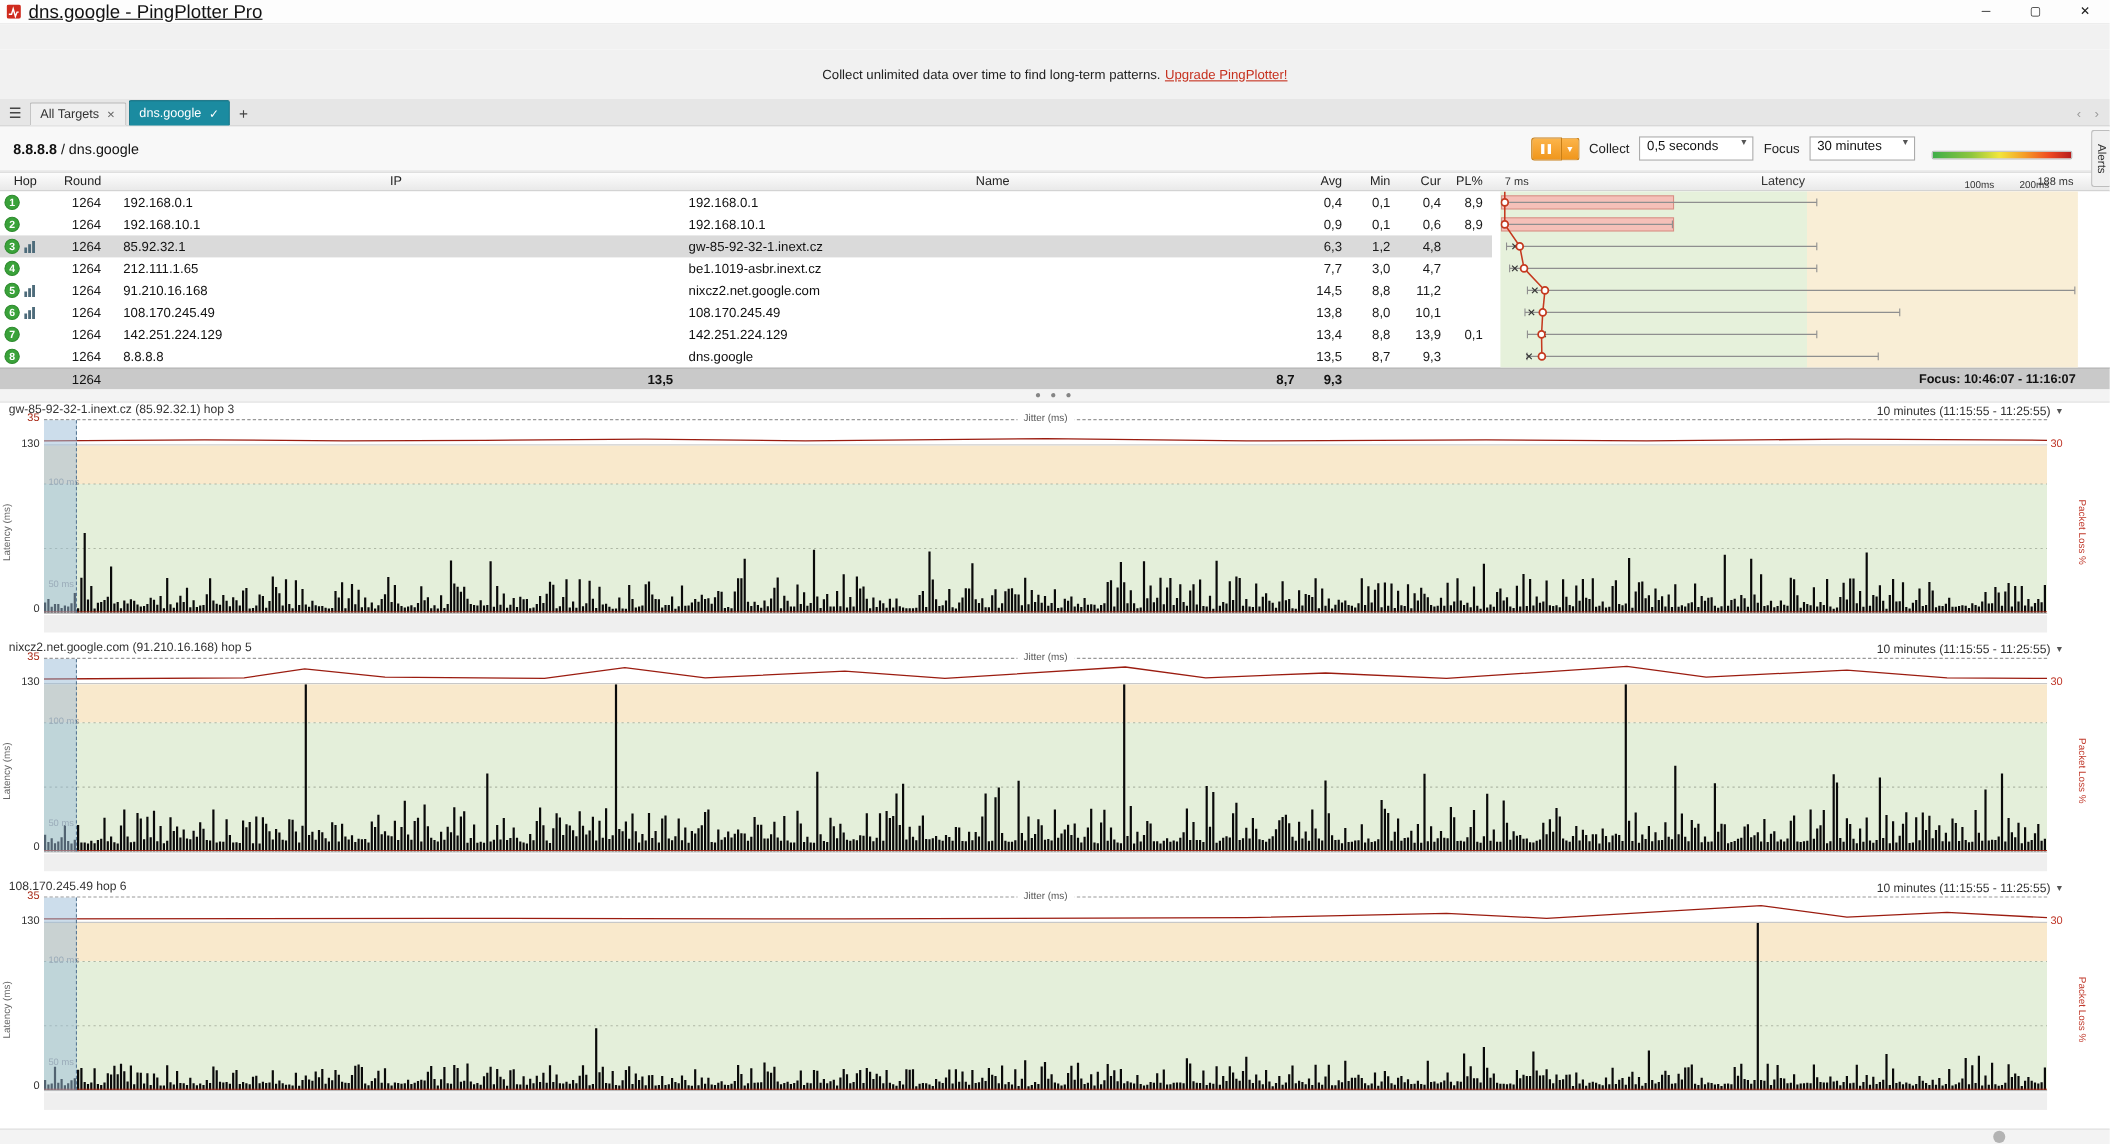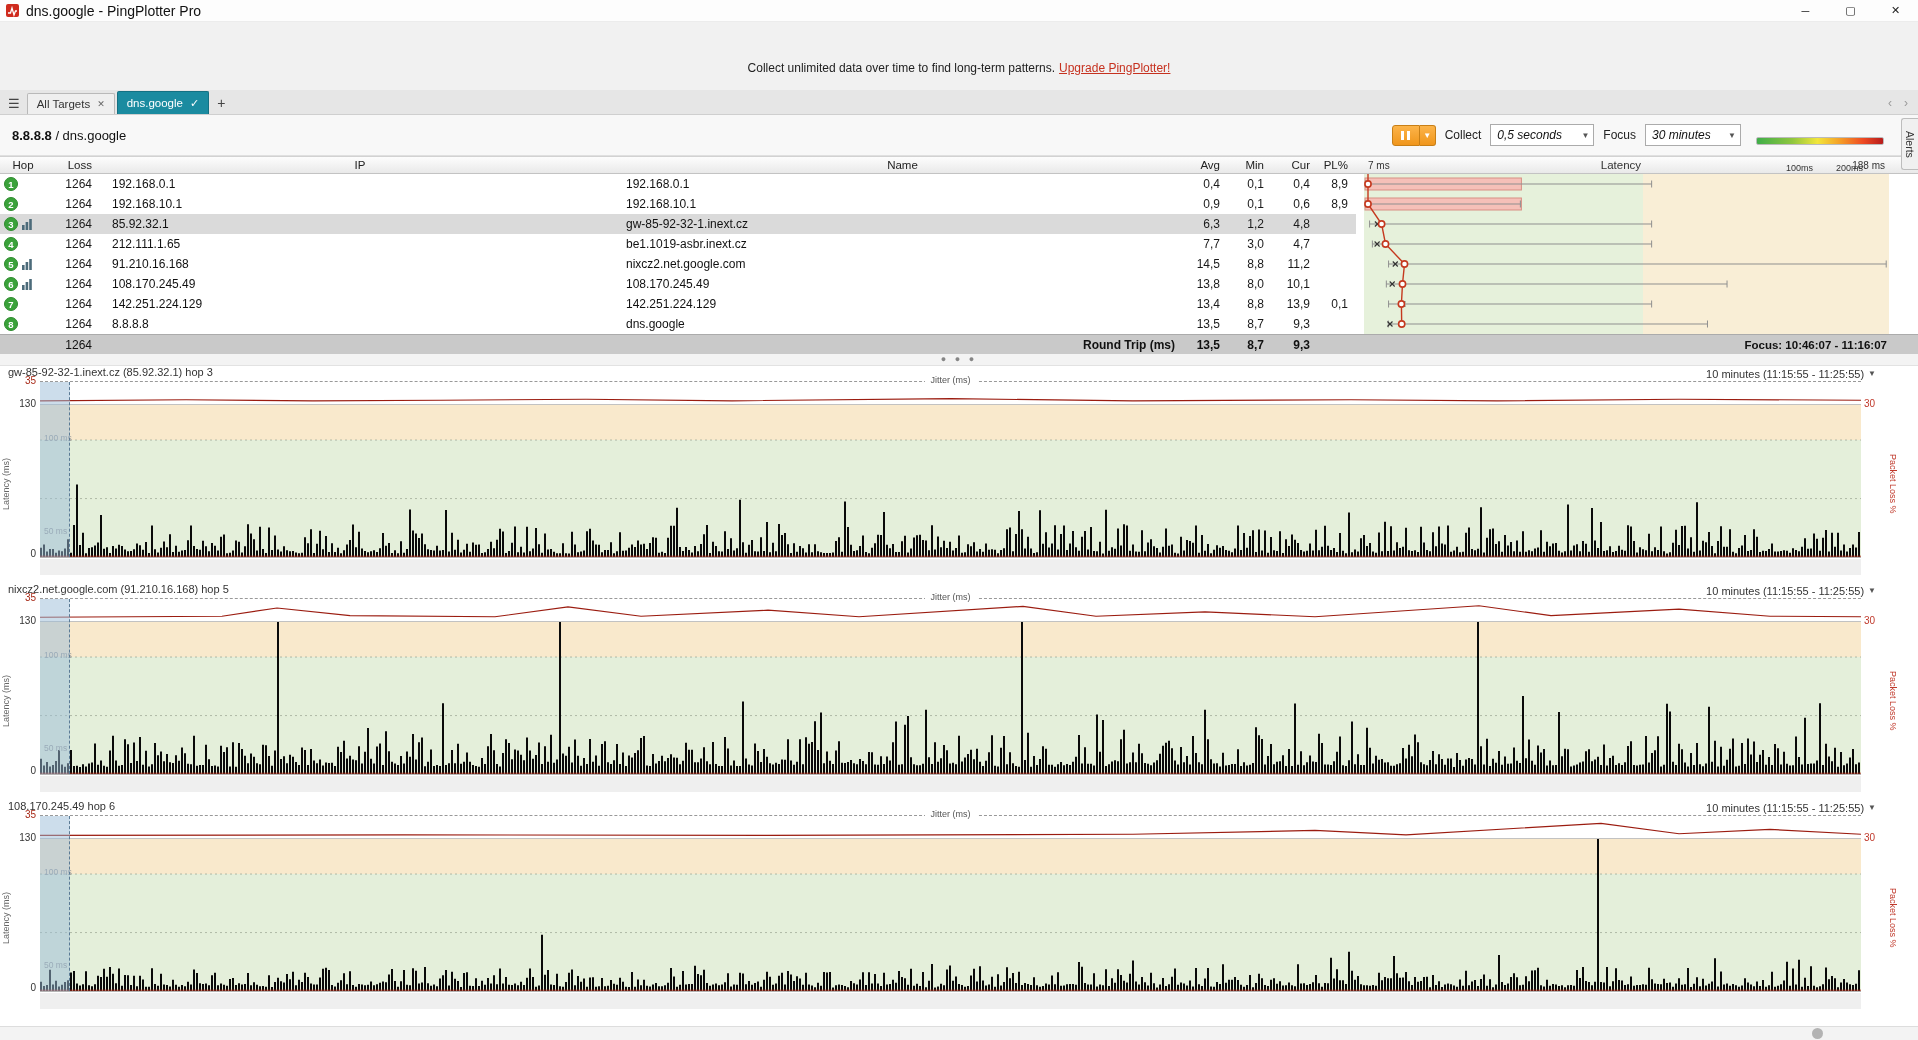--- a/index.html
+++ b/index.html
@@ -2,21 +2,21 @@
 <html><head>
 <meta charset="utf-8">
 <style>
   * { box-sizing: border-box; margin: 0; padding: 0; }
   html,body { width:1918px; height:1040px; overflow:hidden; }
   body { font-family:"Liberation Sans","DejaVu Sans",sans-serif; background:#fff; color:#111; position:relative; }
 
   
   .titlebar { height:22px; background:#fdfdfd; display:flex; align-items:center; border-bottom:1px solid #ececec; }
   .app-icon { width:13px; height:13px; margin:0 7px 0 6px; flex:0 0 auto; }
-  .titlebar .wtitle { font-size:14px; color:#111; }
+  .titlebar .wtitle { font-size:17px; color:#111;text-decoration:underline; }
   .win-btns { margin-left:auto; display:flex; height:100%; }
   .win-btn { width:45px; height:100%; display:flex; align-items:center; justify-content:center; font-size:11px; color:#222; }
 
   
   .menubar { height:23px; background:#f1f1f1; display:flex; align-items:center; padding-left:4px; }
   .menu-item { font-size:12px; color:#222; padding:3px 9px; cursor:default; }
 
   
   .banner { height:45px; background:#f1f1f1; display:flex; align-items:center; justify-content:center; font-size:12px; color:#222; gap:4px; }
   .banner .blink { color:#c6311f; text-decoration:underline; cursor:pointer; }
@@ -34,21 +34,21 @@
   
   .target-header { height:41px; background:#f8f8f8; position:relative; display:flex; align-items:center; border-bottom:1px solid #e0e0e0; }
   .target-title { margin-left:12px; font-size:13px; }
   .target-title .tip { font-weight:bold; }
   .controls { position:absolute; right:34px; top:0; height:100%; display:flex; align-items:center; gap:9px; }
   .pause-group { display:flex; }
   .pause-btn { width:28px; height:21px; background:linear-gradient(#fcb44a,#f0961c); border:1px solid #c87f16; border-radius:3px 0 0 3px; display:flex; align-items:center; justify-content:center; gap:3px; }
   .pause-btn i { display:block; width:3px; height:9px; background:#fff; }
   .pause-caret { width:16px; height:21px; background:linear-gradient(#fcb44a,#f0961c); border:1px solid #c87f16; border-left:none; border-radius:0 3px 3px 0; color:#fff; font-size:8px; display:flex; align-items:center; justify-content:center; }
   .ctl-label { font-size:12px; color:#222; }
-  .combo { height:22px; background:#fff; border:1px solid #ababab; font-size:12px; color:#111; display:flex; align-items:center; padding:0 6px; position:relative;font-style:italic; }
+  .combo { height:22px; background:#fff; border:1px solid #ababab; font-size:12px; color:#111; display:flex; align-items:flex-start; padding:0 6px; position:relative; }
   .combo .cval { padding-right:16px; }
   .combo .ccaret { position:absolute; right:4px; font-size:8px; color:#555; }
   .combo.interval { width:104px; }
   .combo.focus { width:96px; }
   .legend { width:128px; height:24px; position:relative; margin-left:6px; }
   .legend .llab { position:absolute; top:0; font-size:9px; color:#333;margin-top:40px; }
   .legend .l100 { left:30px; } .legend .l200 { left:80px; }
   .legend .lbar { position:absolute; bottom:2px; left:0; width:128px; height:8px; border-radius:2px; border:1px solid #bbb;
      background:linear-gradient(to right,#3fae49 0%,#8fc63f 28%,#f2e63b 48%,#f59e27 66%,#ef4b23 84%,#b71c1c 100%); }
   .alerts-tab { position:absolute; right:0; top:118px; width:17px; height:52px; background:#f0f0f0; border:1px solid #bdbdbd; border-right:none; border-radius:3px 0 0 3px; writing-mode:vertical-rl; font-size:10.5px; color:#333; display:flex; align-items:center; justify-content:center; z-index:20; }
@@ -181,21 +181,21 @@
       <span class="llab l100">100ms</span>
       <span class="llab l200">200ms</span>
       <div class="lbar"></div>
     </div>
   </div>
 </div>
 <div class="alerts-tab">Alerts</div>
 
 <div class="thead grid-cols">
   <div class="h-center">Hop</div>
-  <div class="h-right">Loss</div>
+  <div class="h-right">Round</div>
   <div class="h-center">IP</div>
   <div class="h-center">Name</div>
   <div class="h-right">Avg</div>
   <div class="h-right">Min</div>
   <div class="h-right">Cur</div>
   <div class="h-right">PL%</div>
   <div></div>
   <div class="h-lat">
     <span>7 ms</span>
     <span class="hl-mid">Latency</span>
@@ -433,21 +433,20 @@
     <div class="c-pl"></div>
     <div></div>
       <div></div>
       <div></div>
   </div>
   </div>
 
 <div class="tfoot grid-cols">
   <div></div>
   <div class="f-count">1264</div>
-  <div class="f-label">Round Trip (ms)</div>
   <div class="f-avg">13,5</div>
   <div class="f-min">8,7</div>
   <div class="f-cur">9,3</div>
   <div></div>
     <div></div>
   <div class="f-focus">Focus: 10:46:07 - 11:16:07</div>
   <div></div>
 </div>
 
 <div class="splitter">● ● ●</div>

